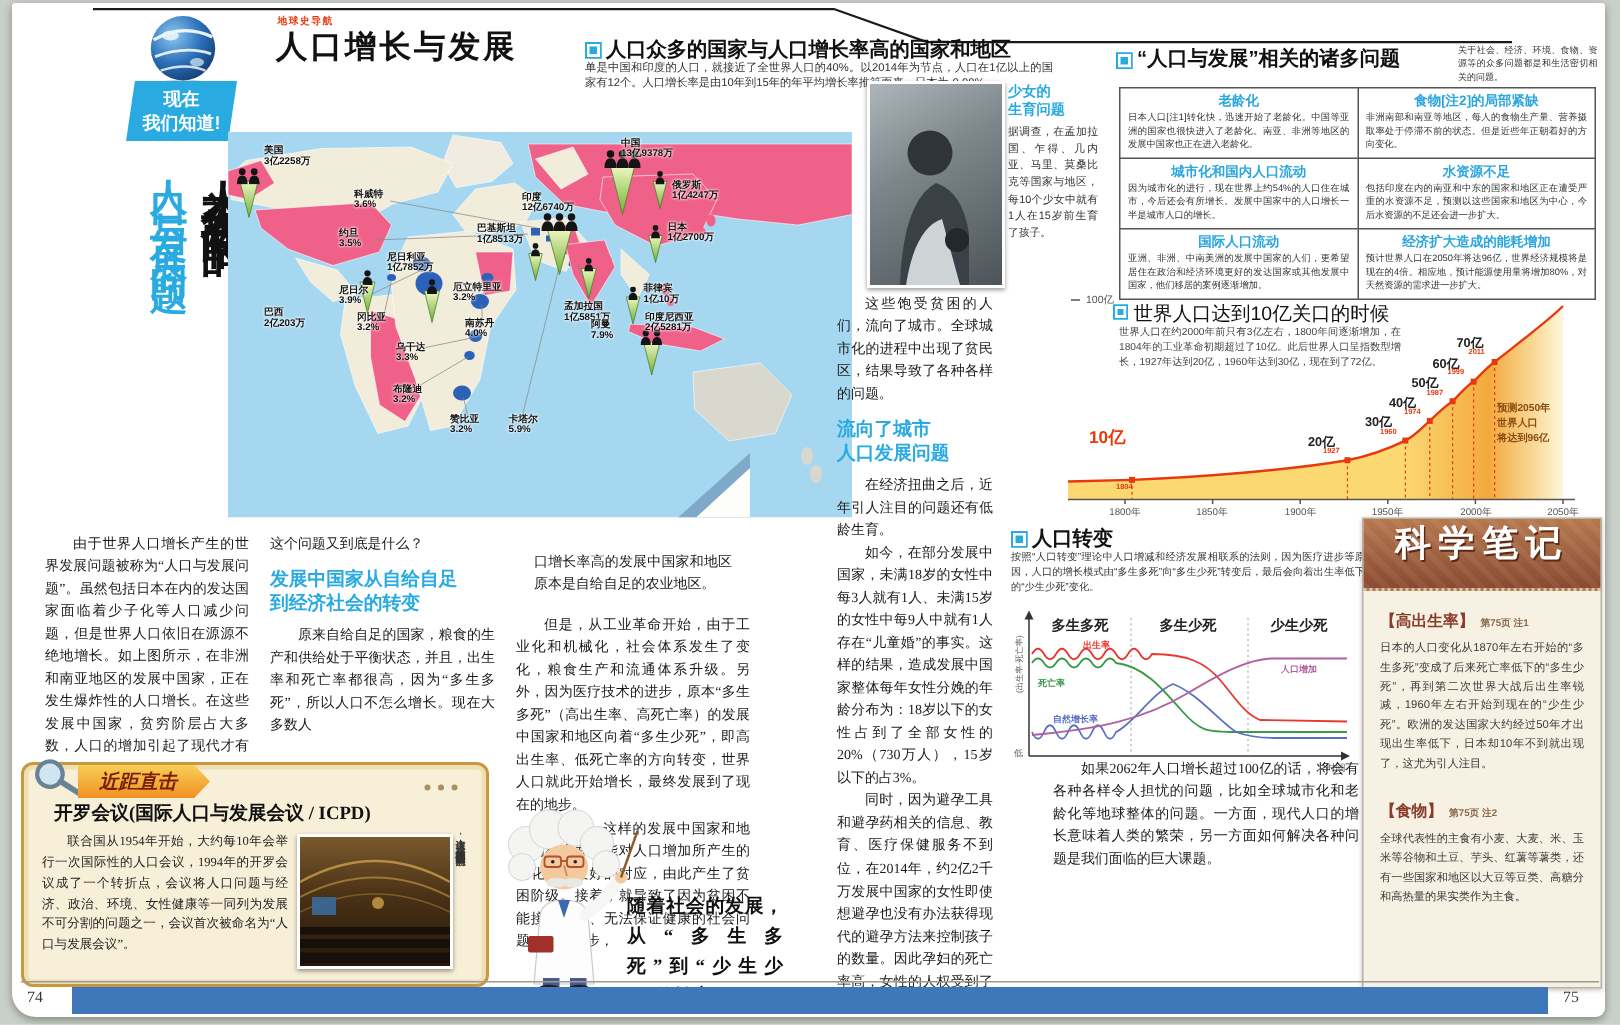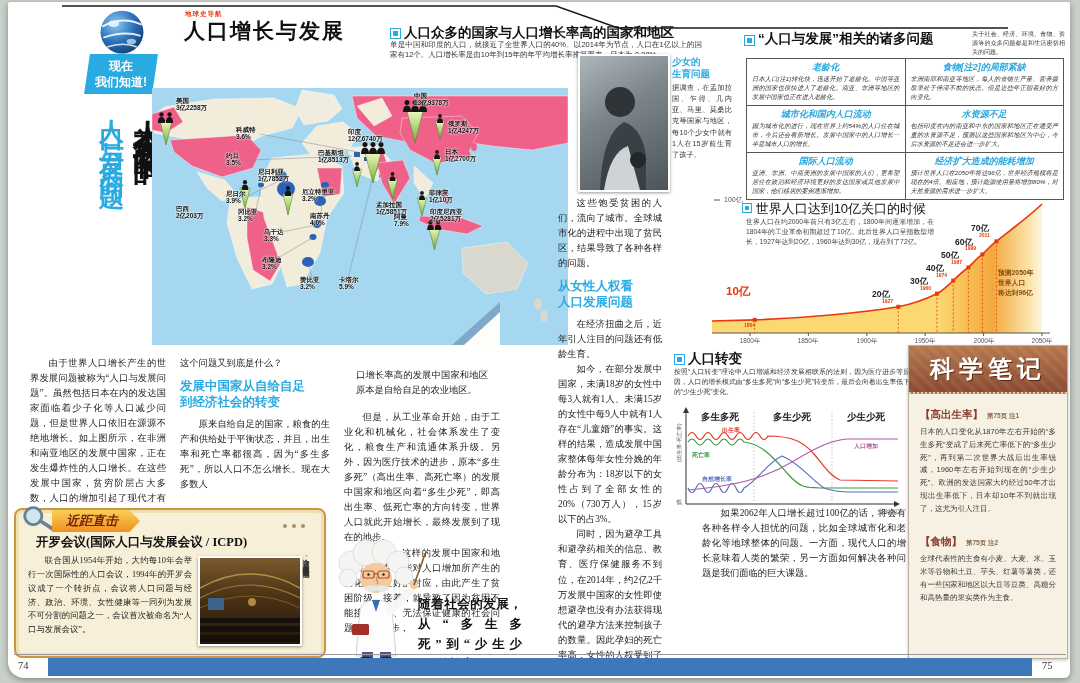--- a/index.html
+++ b/index.html
@@ -30,35 +30,35 @@
   .colhead{color:#29abe2;font-weight:bold;font-size:12.5px;line-height:1.3;font-family:"Liberation Sans",sans-serif;margin:7px 0 6px 0;}
   
   .closeup{background:#f7efd7;border:2px solid #c9973f;border-radius:8px;box-shadow:inset 0 0 0 3px #efe0b4;}
   .banner{background:linear-gradient(#f8cf56,#f09022);clip-path:polygon(0 0,88% 0,100% 50%,88% 100%,0 100%);color:#7a1f0a;font-weight:bold;font-style:italic;font-size:13px;line-height:22px;padding:0 22px 0 14px;}
   .dots span{display:inline-block;width:4px;height:4px;border-radius:50%;background:#a89060;margin-left:5px;}
   .cu-title{font-family:"Liberation Serif",serif;font-weight:bold;font-size:12.5px;color:#111;}
   .cu-body{font-family:"Liberation Serif",serif;font-size:8.4px;line-height:1.65;color:#222;}
   .vnote{writing-mode:vertical-rl;font-size:6.8px;line-height:1.7;color:#333;}
   .photo-frame{border:2px solid #fff;box-shadow:0 1px 3px rgba(0,0,0,.4);}
   
-  .ptable{border-collapse:collapse;width:318px;table-layout:fixed;font-style:italic;}
+  .ptable{border-collapse:collapse;width:318px;table-layout:fixed;}
   .ptable td{border:1px solid #555;padding:2px 5px 3px 5px;vertical-align:top;}
   .ptitle{color:#2ba7dd;font-weight:bold;font-size:9px;text-align:center;display:block;margin-bottom:1px;}
   .pbody{font-size:6.2px;line-height:1.45;color:#333;display:block;}
   
   .chart-title{font-weight:normal;font-size:13px;color:#111;}
   .chart-desc{font-size:6.8px;color:#444;line-height:1.45;}
   .mval{position:absolute;font-weight:bold;font-size:8.5px;color:#222;}
   .mval.big{font-size:11.5px;color:#e8380d;}
   .myr{position:absolute;font-size:5px;color:#e8380d;font-weight:bold;}
   .xtick{position:absolute;width:26px;text-align:center;font-size:6.5px;color:#555;}
   .pred{position:absolute;font-size:6.8px;font-weight:bold;color:#8a4a12;line-height:1.5;}
   
   .notes{background:#f7f1e3;border:1px solid #b9b2a0;box-shadow:0 1px 3px rgba(0,0,0,.25);}
-  .notes-head{height:46px;background:linear-gradient(#b5784f,#8a4a30);position:relative;display:flex;align-items:center;justify-content:center;border-bottom:2px dotted #d8c8b0;}
+  .notes-head{height:46px;background:linear-gradient(#b5784f,#8a4a30);position:relative;display:flex;align-items:flex-start;justify-content:center;border-bottom:2px dotted #d8c8b0;}
   .notes-head:after{content:"";position:absolute;inset:0;background:repeating-linear-gradient(45deg,rgba(255,255,255,.06) 0 4px,transparent 4px 9px);}
   .notes-title{color:#fff;font-family:"Liberation Serif",serif;font-weight:bold;font-size:24px;letter-spacing:5px;text-shadow:1px 1px 0 #5a2a16;}
   .note-term{color:#8a3c2a;font-weight:bold;font-size:10.5px;font-family:"Liberation Serif",serif;}
   .note-ref{color:#8a6a4a;font-size:6.5px;font-weight:bold;margin-left:4px;}
   .note-body{font-size:7.5px;color:#3a3a3a;line-height:1.7;margin-top:4px;}
   
   .pgnum{font-size:10.5px;color:#333;font-family:"Liberation Serif",serif;}
   .footbar{background:#3e78bb;}
   .hairline{background:#9a9a9a;height:1px;}
   .capttl{color:#29abe2;font-weight:bold;font-size:9.5px;line-height:1.3;}
@@ -506,21 +506,21 @@
     <span class="abs xtick" style="left:25px;top:145px">1800年</span>
     <span class="abs xtick" style="left:83px;top:145px">1850年</span>
     <span class="abs xtick" style="left:142px;top:145px">1900年</span>
     <span class="abs xtick" style="left:200px;top:145px">1950年</span>
     <span class="abs xtick" style="left:259px;top:145px">2000年</span>
     <span class="abs xtick" style="left:317px;top:145px">2050年</span>
   </div>
 
   <div class="abs col just" style="left:558px;top:196px;width:104px">
     <p class="ind">这些饱受贫困的人们，流向了城市。全球城市化的进程中出现了贫民区，结果导致了各种各样的问题。</p>
-    <div class="colhead pre">从女性人权看
+    <div class="colhead pre">流向了城市
 人口发展问题</div>
     <p class="ind">在经济扭曲之后，近年引人注目的问题还有低龄生育。</p>
     <p class="ind">如今，在部分发展中国家，未满18岁的女性中每3人就有1人、未满15岁的女性中每9人中就有1人存在“儿童婚”的事实。这样的结果，造成发展中国家整体每年女性分娩的年龄分布为：18岁以下的女性占到了全部女性的20%（730万人），15岁以下的占3%。</p>
     <p class="ind">同时，因为避孕工具和避孕药相关的信息、教育、医疗保健服务不到位，在2014年，约2亿2千万发展中国家的女性即使想避孕也没有办法获得现代的避孕方法来控制孩子的数量。因此孕妇的死亡率高，女性的人权受到了威胁，“女</p>
   </div>
 
   <span class="abs secsq" style="left:674px;top:354px"></span>
   <div class="abs sectitle" style="left:688px;top:350px;font-size:13.5px">人口转变</div>
   <div class="abs just" style="left:674px;top:367px;width:236px;font-size:6.8px;line-height:1.5;color:#333">按照“人口转变”理论中人口增减和经济发展相联系的法则，因为医疗进步等原因，人口的增长模式由“多生多死”向“多生少死”转变后，最后会向着出生率低下的“少生少死”变化。</div>
   <svg class="abs" style="left:672px;top:400px;width:234px;height:120px" viewBox="0 0 234 120">

